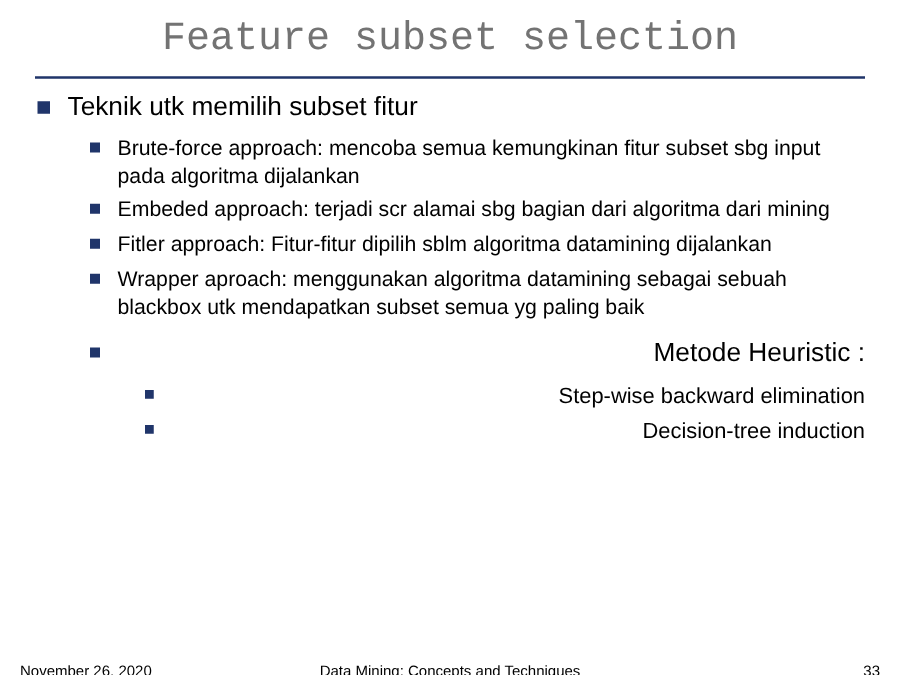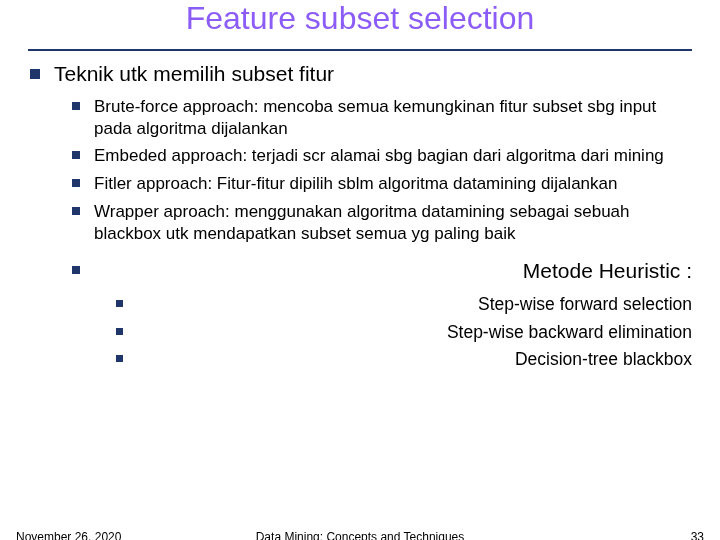--- a/index.html
+++ b/index.html
@@ -13,24 +13,25 @@
     overflow: hidden;
     position: relative;
   }
   .slide {
     width: 720px;
     height: 540px;
     position: relative;
     box-sizing: border-box;
   }
   .title {
-    font-family: Liberation Sans, sans-serif;
+    font-family: Liberation Mono, monospace;
     font-size: 32px;
-    color: #8b5cf6;
+    color: #737373;
     text-align: center;
+    padding-top: 12px;
     padding-bottom: 6px;
   }
   .title-rule {
     border: none;
     border-top: 2px solid #20356a;
     margin: 6px 28px 10px 28px;
   }
   .content {
     padding: 0 28px 0 28px;
     font-size: 17px;
@@ -138,23 +139,22 @@
         <ul class="lvl2">
           <li><span>Brute-force approach: mencoba semua kemungkinan fitur subset sbg input pada algoritma dijalankan</span></li>
           <li><span>Embeded approach: terjadi scr alamai sbg bagian dari algoritma dari mining</span></li>
           <li><span>Fitler approach: Fitur-fitur dipilih sblm algoritma datamining dijalankan</span></li>
           <li><span>Wrapper aproach: menggunakan algoritma datamining sebagai sebuah blackbox utk mendapatkan subset semua yg paling baik</span></li>
         </ul>
         <ul class="lvl2b">
           <li>
             <span>Metode Heuristic :</span>
             <ul class="lvl3">
-              <li><span>Step-wise forward selection</span></li>
               <li><span>Step-wise backward elimination</span></li>
-              <li><span>Decision-tree blackbox</span></li>
+              <li><span>Decision-tree induction</span></li>
             </ul>
           </li>
         </ul>
       </li>
     </ul>
   </div>
 
   <div class="footer">
     <span class="date">November 26, 2020</span>
     <span class="center">Data Mining: Concepts and Techniques</span>

